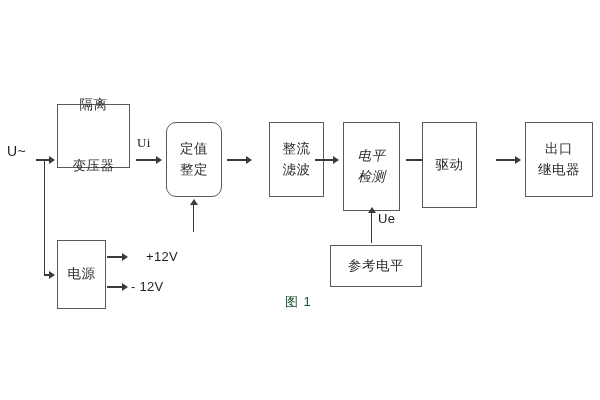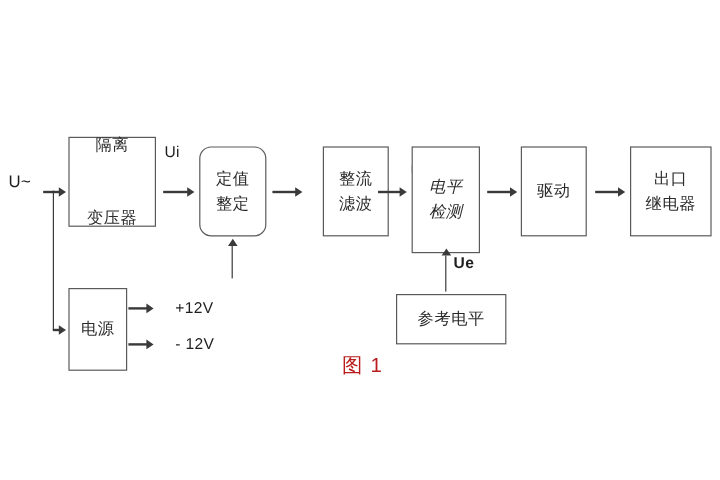--- a/index.html
+++ b/index.html
@@ -60,22 +60,22 @@
   }
   .arrow-u {
     position: absolute;
     width: 0; height: 0;
     border-left: 4.2px solid transparent;
     border-right: 4.2px solid transparent;
     border-bottom: 6.5px solid #3a3a3a;
   }
   .caption {
     position: absolute;
-    font-size: 17px;
-    color: #b91c1c;
+    font-size: 13px;
+    color: #14532d;
     letter-spacing: 1px;
     white-space: nowrap;
     text-align: right;
   }
 </style>
 </head>
 <body>
 
 <div id="canvas">
 
@@ -83,26 +83,26 @@
 
   <div class="hline" style="left:36px; top:159.4px; width:9px;"></div>
   <div class="vline" style="left:44px; top:159.4px; height:116px;"></div>
 
   <div class="hline" style="left:44px; top:159.4px; width:7px;"></div>
   <div class="arrow-r" style="left:49px; top:155.6px;"></div>
 
   <div class="hline" style="left:44px; top:274.4px; width:7px;"></div>
   <div class="arrow-r" style="left:49px; top:270.6px;"></div>
 
-  <div class="box" style="left:57px; top:114px; width:73px; height:75px;gap:40px;">
+  <div class="box" style="left:57px; top:104px; width:73px; height:64px;gap:40px;">
     <span class="ln">隔离</span>
     <span class="ln">变压器</span>
   </div>
 
-  <div class="lbl" style="left:137px; top:119px;">Ui</div>
+  <div class="lbl" style="left:137px; top:135px;font-family:Liberation Serif, serif;">Ui</div>
   <div class="hline" style="left:136px; top:159.4px; width:22px;"></div>
   <div class="arrow-r" style="left:156px; top:155.6px;"></div>
 
   <div class="box" style="left:166px; top:122px; width:56px; height:75px;border-radius:10px;">
     <span class="ln">定值</span>
     <span class="ln">整定</span>
   </div>
 
   <div class="hline" style="left:227px; top:159.4px; width:22px;"></div>
   <div class="arrow-r" style="left:246px; top:155.6px;"></div>
@@ -117,21 +117,21 @@
   <div class="arrow-r" style="left:333px; top:155.6px;"></div>
 
   <div class="box" style="left:343px; top:122px; width:57px; height:89px;font-style:italic;">
     <span class="ln">电平</span>
     <span class="ln">检测</span>
   </div>
 
   <div class="hline" style="left:406px; top:159.4px; width:22px;"></div>
   <div class="arrow-r" style="left:425px; top:155.6px;"></div>
 
-  <div class="box" style="left:434px; top:122px; width:55px; height:75px;">
+  <div class="box" style="left:422px; top:122px; width:55px; height:86px;">
     <span class="ln">驱动</span>
   </div>
 
   <div class="hline" style="left:496px; top:159.4px; width:22px;"></div>
   <div class="arrow-r" style="left:515px; top:155.6px;"></div>
 
   <div class="box" style="left:57px; top:240px; width:49px; height:69px;">
     <span class="ln">电源</span>
   </div>
 
@@ -139,29 +139,29 @@
     <span class="ln">出口</span>
     <span class="ln">继电器</span>
   </div>
 
   <div class="hline" style="left:107px; top:256.4px; width:18px;"></div>
   <div class="arrow-r" style="left:122px; top:252.6px;"></div>
   <div class="lbl" style="left:146px; top:249px;text-align:right;">+12V</div>
 
   <div class="hline" style="left:107px; top:286.4px; width:18px;"></div>
   <div class="arrow-r" style="left:122px; top:282.6px;"></div>
-  <div class="lbl" style="left:146px; top:279px;">- 12V</div>
+  <div class="lbl" style="left:131px; top:279px;">- 12V</div>
 
 
   <div class="vline" style="left:193px; top:205px; height:27px;"></div>
   <div class="arrow-u" style="left:189.5px; top:199px;"></div>
 
   <div class="box" style="left:330px; top:245px; width:92px; height:42px;justify-content:center;">
     <span class="ln">参考电平</span>
   </div>
 
   <div class="vline" style="left:371px; top:213px; height:30px;"></div>
   <div class="arrow-u" style="left:367.5px; top:207px;"></div>
-  <div class="lbl" style="left:378px; top:211px;font-weight:bold;">Ue</div>
+  <div class="lbl" style="left:378px; top:211px;">Ue</div>
 
   <div class="caption" style="left:285px; top:293px;">图 1</div>
 
 </div>
 
 </body></html>

